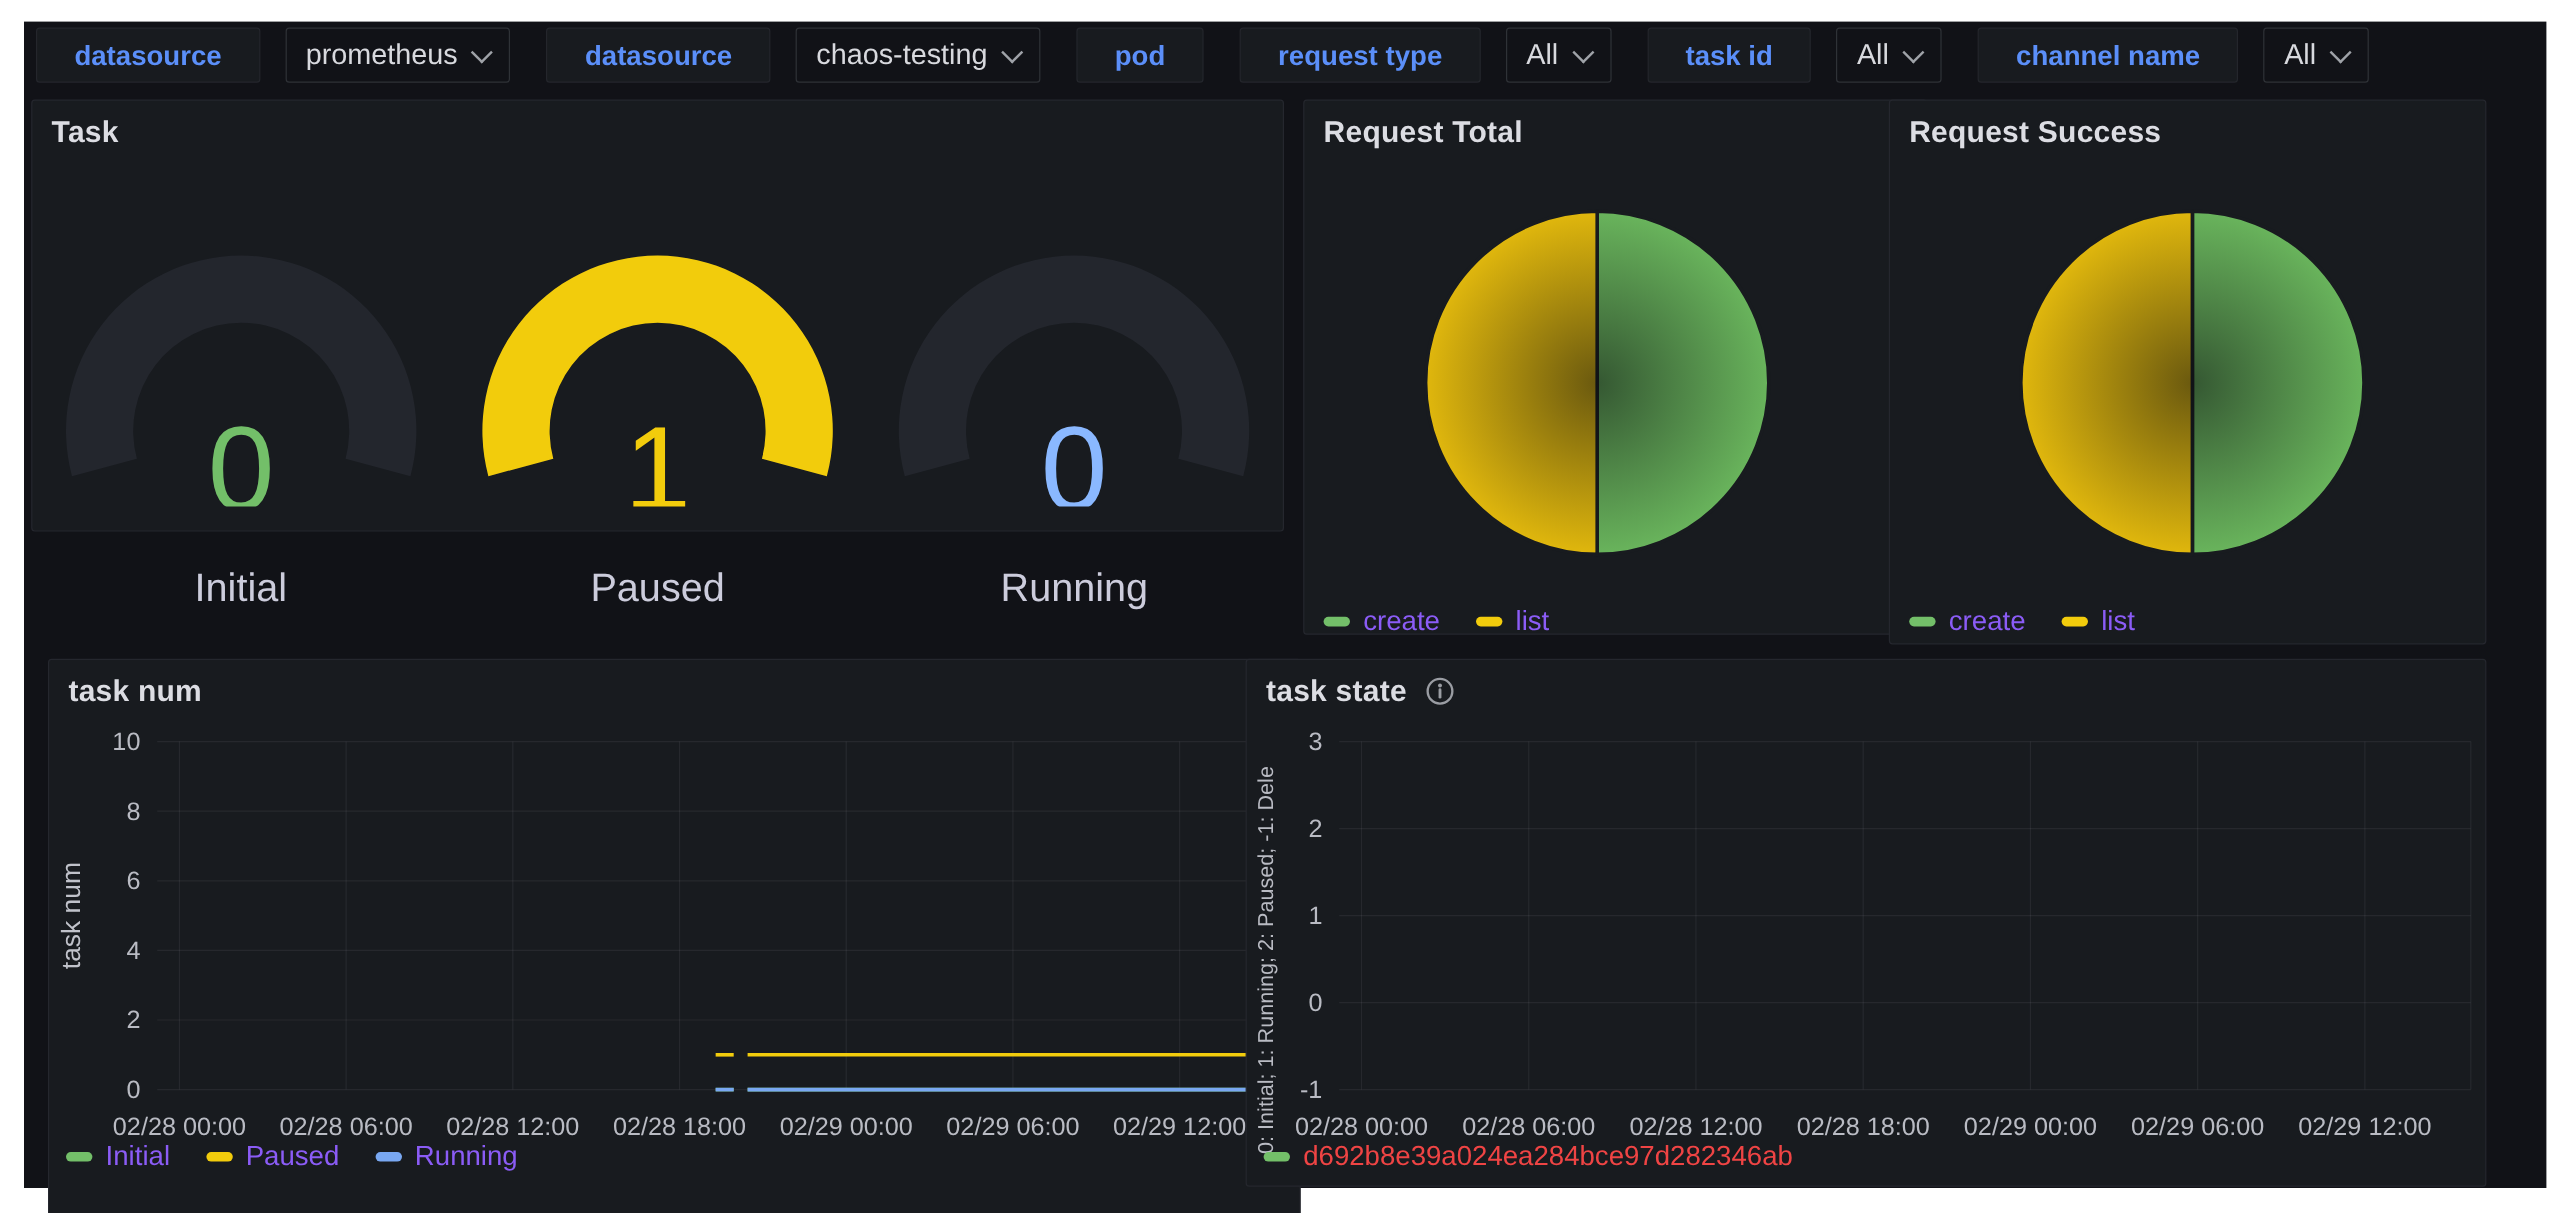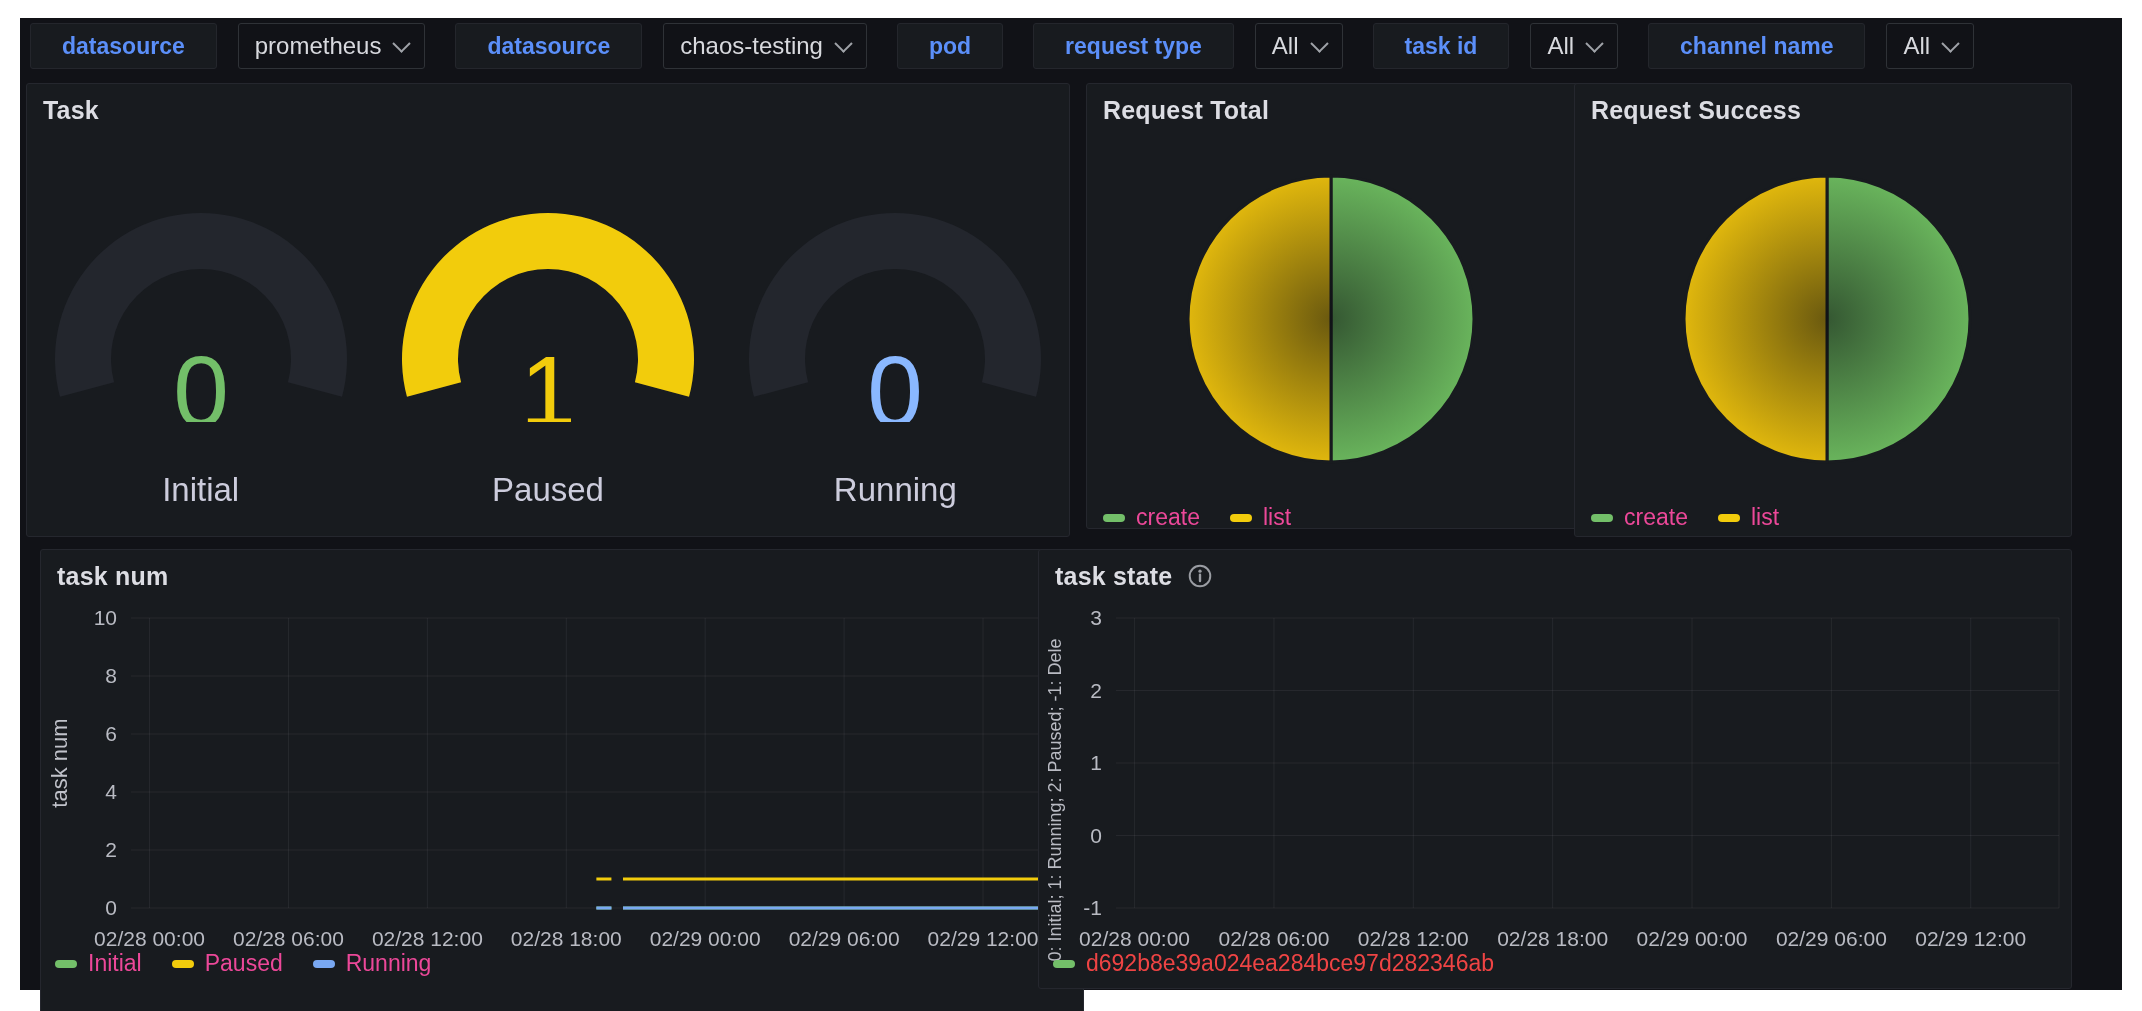--- a/index.html
+++ b/index.html
@@ -47,21 +47,21 @@
     position:absolute;top:327px;left:0;width:100%;text-align:center;
     font-size:33px;color:#ccccdc;
   }
   svg text{font-family:"Liberation Sans","DejaVu Sans",sans-serif;}
   .pie{position:absolute;}
   .chart{position:absolute;left:0;top:0;}
   
   .legend{position:absolute;display:flex;align-items:center;gap:30px;z-index:4;}
   .legend-item{display:flex;align-items:center;gap:11px;cursor:pointer;}
   .swatch{width:22px;height:8px;border-radius:4px;display:inline-block;}
-  .legend-text{font-size:23px;color:#ec4899;}
+  .legend-text{font-size:23px;color:#8b5cf6;}
   .legend-text.dim{color:#ef4444;}
 </style>
 </head>
 <body>
 
 <div class="dashboard">
 
   <div class="toolbar" id="toolbar">
       <div class="var-group">
         <div class="var-label">datasource</div>
@@ -96,21 +96,21 @@
       </div>
       <div class="var-group">
         <div class="var-label">channel name</div>
         <div class="var-value">
           <span>All</span>
           <span class="chev"></span>
         </div>
       </div>
     </div>
 
-  <section class="panel" style="left:6px;top:65px;width:1044px;height:454px">
+  <section class="panel" style="left:6px;top:65px;width:1044px;height:360px">
     <h2 class="panel-title">Task</h2>
     <div class="gauge-row" id="gauge-row">
         <div class="gauge-cell">
           <svg width="300" height="245">
             <path d="M 8.97 219.79 A 146 146 0 1 1 291.03 219.79 L 236.93 205.29 A 90 90 0 1 0 63.07 205.29 Z" fill="#23262d"></path>
             <text x="150" y="214" text-anchor="middle" dominant-baseline="central" fill="#73BF69" font-size="100" font-weight="500">0</text>
           </svg>
           <div class="gauge-label">Initial</div>
         </div>
         <div class="gauge-cell">

